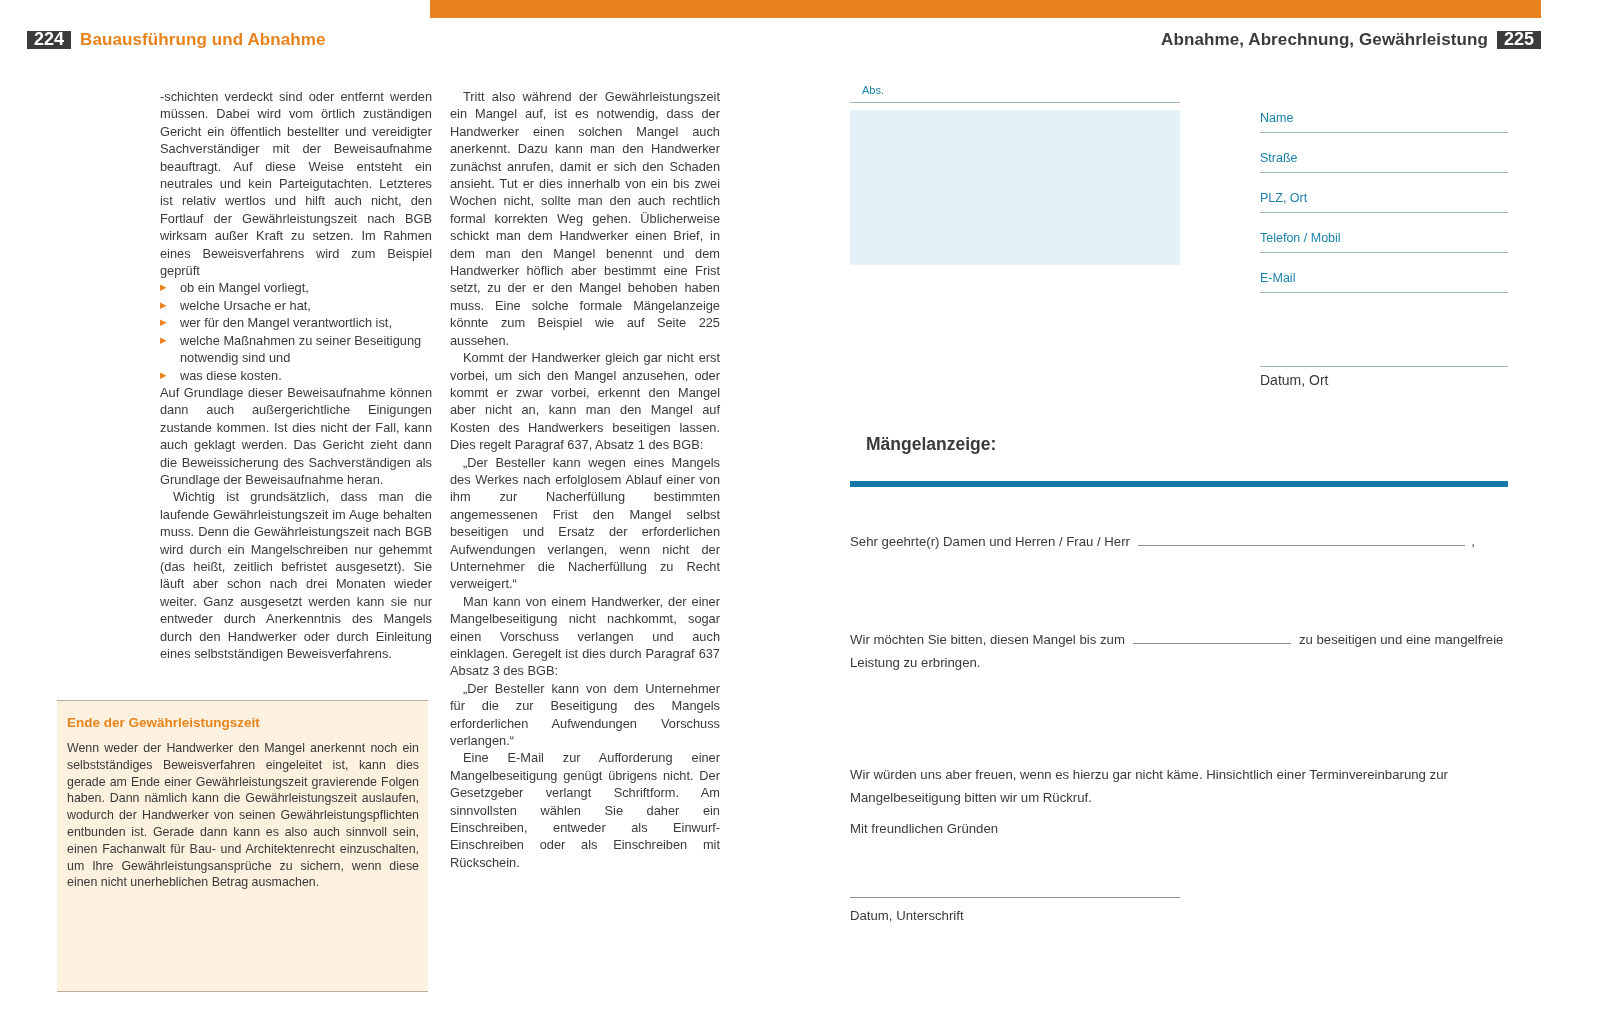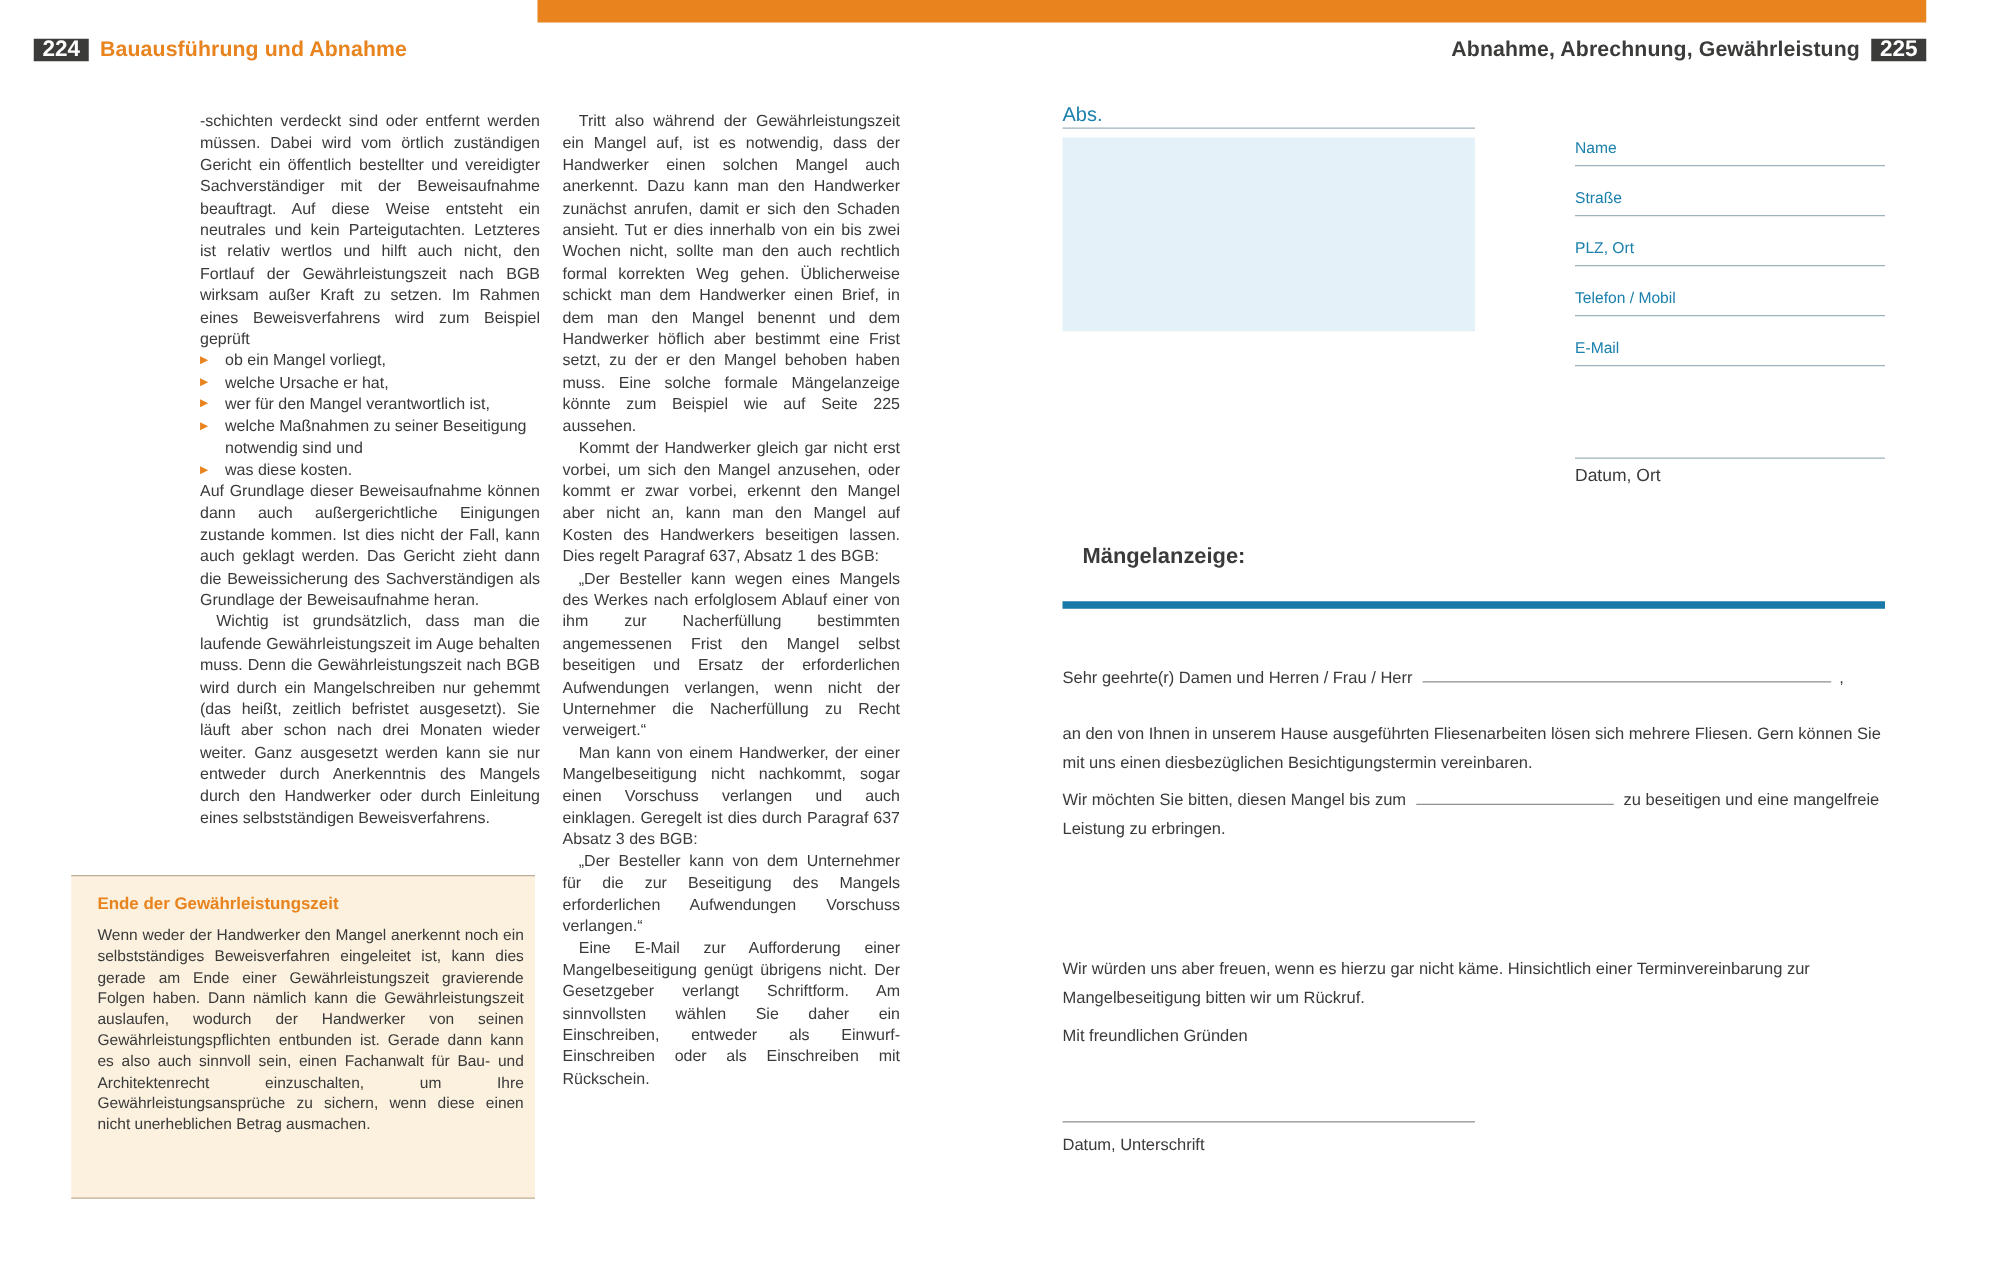--- a/index.html
+++ b/index.html
@@ -25,31 +25,31 @@
   .col p{margin:0;}
   .col .indent{text-indent:13px;}
   .gap-top{margin-top:17px;}
 
   .bullets{list-style:none;margin:0;padding:0;text-align:left;}
   .bullets li{display:flex;}
   .bullet-icon{flex:0 0 20px;color:var(--orange,#E8831D);font-size:8.5px;line-height:17.4px;}
   .bullet-text{flex:1;}
 
   .infobox{
-    position:absolute;left:57px;top:700px;width:371px;height:259px;box-sizing:border-box;
+    position:absolute;left:57px;top:700px;width:371px;height:292px;box-sizing:border-box;
     background:var(--cream,#FBF1DE);border-top:1px solid var(--box_edge,#BFAE97);border-bottom:1px solid var(--box_edge,#BFAE97);
-    padding:14px 9px 16px 21px;
+    padding:14px 9px 16px 10px;
   }
   .infobox h3{margin:0 0 10px 0;font-size:13.5px;font-weight:bold;color:var(--orange,#E8831D);}
   .infobox p{margin:0;font-size:12.4px;line-height:16.8px;text-align:justify;}
 
   
   .form-page{position:absolute;left:850px;top:84px;width:658px;height:880px;font-size:13.2px;}
   .blue{color:var(--blue,#1B80AC);}
-  .abs-label{position:absolute;left:0;top:0;font-size:16px;}
+  .abs-label{position:absolute;left:12px;top:0;font-size:11px;}
   .abs-line{position:absolute;left:0;top:18px;width:330px;border-bottom:1px solid var(--line,#9FB3BD);}
   .addr-box{position:absolute;left:0;top:26px;width:330px;height:155px;background:var(--light_blue_box,#E4F1F8);}
 
   .field{position:absolute;left:410px;width:248px;}
   .field .field-label{font-size:12.5px;line-height:16px;}
   .field .field-line{margin-top:6px;border-bottom:1px solid var(--line,#9FB3BD);}
   .f0{top:26px}.f1{top:66px}.f2{top:106px}.f3{top:146px}.f4{top:186px}
   .datum-line{position:absolute;left:410px;top:282px;width:248px;border-bottom:1px solid var(--line,#9FB3BD);}
   .datum-label{position:absolute;left:410px;top:288px;font-size:14px;color:var(--text,#3A3A3A);}
 
@@ -157,21 +157,20 @@
 
     <h2 class="letter-heading">Mängelanzeige:</h2>
     <div class="heading-bar"></div>
 
     <div class="salutation">
       <span>Sehr geehrte(r) Damen und Herren / Frau / Herr</span>
       <span class="fill-line"></span>
       <span>,</span>
     </div>
 
-    <p class="lp p1">an den von Ihnen in unserem Hause ausgeführten Fliesenarbeiten lösen sich mehrere Fliesen. Gern können Sie mit uns einen diesbezüglichen Besichtigungstermin vereinbaren.</p>
 
     <p class="lp p2">
       <span>Wir möchten Sie bitten, diesen Mangel bis zum</span><span class="inline-blank"></span><span>zu beseitigen und eine mangelfreie Leistung zu erbringen.</span>
     </p>
 
     <p class="lp p4">Wir würden uns aber freuen, wenn es hierzu gar nicht käme. Hinsichtlich einer Terminvereinbarung zur Mangelbeseitigung bitten wir um Rückruf.</p>
     <p class="lp closing">Mit freundlichen Gründen</p>
 
     <div class="sig-line"></div>
     <div class="sig-label">Datum, Unterschrift</div>

